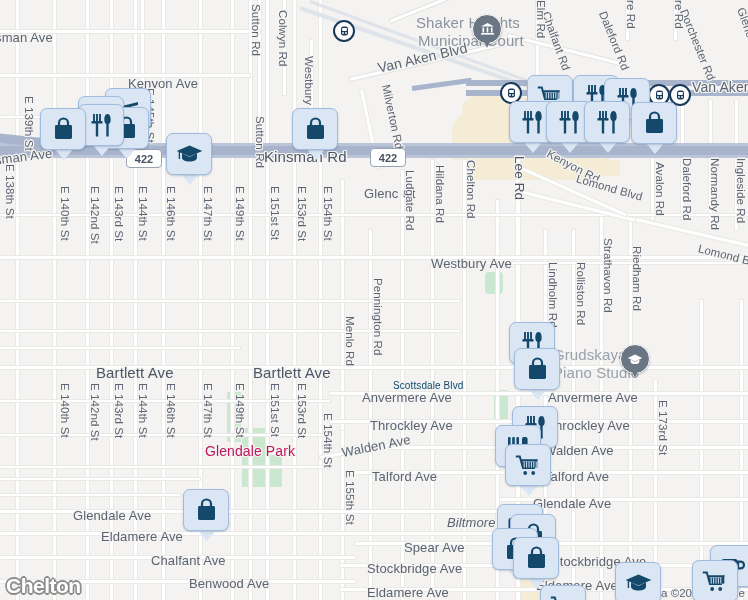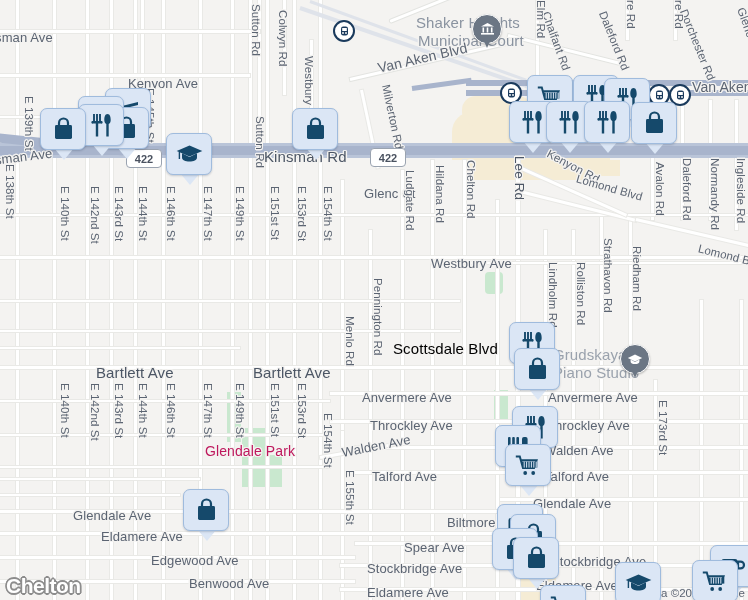--- a/index.html
+++ b/index.html
@@ -226,35 +226,35 @@
   <div class="lbl" style="left:205px;top:443px;font-size:14px;color:#be185d;">Glendale Park</div>
 
   <div class="lbl" style="left:378px;top:60px;font-size:14px;transform:rotate(-13deg);transform-origin:left center;">Van Aken Blvd</div>
   <div class="lbl" style="left:692px;top:79px;font-size:14px;">Van Aken Blvd</div>
   <div class="lbl" style="left:128px;top:76px;">Kenyon Ave</div>
   <div class="lbl" style="left:264px;top:148px;font-size:15px;color:#4c5665;">Kinsman Rd</div>
   <div class="lbl" style="left:364px;top:186px;">Glenc Ct</div>
   <div class="lbl" style="left:431px;top:256px;">Westbury Ave</div>
   <div class="lbl" style="left:96px;top:364px;font-size:15px;color:#4c5665;">Bartlett Ave</div>
   <div class="lbl" style="left:253px;top:364px;font-size:15px;color:#4c5665;">Bartlett Ave</div>
-  <div class="lbl" style="left:393px;top:340px;font-size:15px;color:#000000;">Scottsdale Blvd</div>
+  <div class="lbl" style="left:393px;top:380px;font-size:10px;color:#0c4a6e;">Scottsdale Blvd</div>
   <div class="lbl" style="left:362px;top:390px;">Anvermere Ave</div>
   <div class="lbl" style="left:548px;top:390px;">Anvermere Ave</div>
   <div class="lbl" style="left:370px;top:418px;">Throckley Ave</div>
   <div class="lbl" style="left:547px;top:418px;">Throckley Ave</div>
   <div class="lbl" style="left:342px;top:445px;transform:rotate(-11deg);transform-origin:left center;">Walden Ave</div>
   <div class="lbl" style="left:544px;top:443px;">Walden Ave</div>
   <div class="lbl" style="left:372px;top:469px;">Talford Ave</div>
   <div class="lbl" style="left:544px;top:469px;">Talford Ave</div>
   <div class="lbl" style="left:533px;top:496px;">Glendale Ave</div>
   <div class="lbl" style="left:73px;top:508px;">Glendale Ave</div>
   <div class="lbl" style="left:101px;top:529px;">Eldamere Ave</div>
-  <div class="lbl" style="left:447px;top:515px;">Biltmore</div>
+  <div class="lbl" style="left:447px;top:515px;font-style:italic;">Biltmore</div>
   <div class="lbl" style="left:404px;top:540px;">Spear Ave</div>
-  <div class="lbl" style="left:151px;top:553px;">Edgewood Ave</div>
+  <div class="lbl" style="left:151px;top:553px;">Chalfant Ave</div>
   <div class="lbl" style="left:367px;top:561px;">Stockbridge Ave</div>
   <div class="lbl" style="left:551px;top:554px;">Stockbridge Ave</div>
   <div class="lbl" style="left:189px;top:576px;">Benwood Ave</div>
   <div class="lbl" style="left:367px;top:585px;">Eldamere Ave</div>
   <div class="lbl" style="left:536px;top:578px;">Eldamere Ave</div>
   <div class="lbl" style="left:-24px;top:30px;">Kinsman Ave</div>
   <div class="lbl" style="left:-24px;top:155px;transform:rotate(-7deg);transform-origin:left center;">Kinsman Ave</div>
 
   <div class="lbl vert small" style="left:23px;top:96px;">E 139th St</div>
   <div class="lbl vert small" style="left:4px;top:164px;">E 138th St</div>

